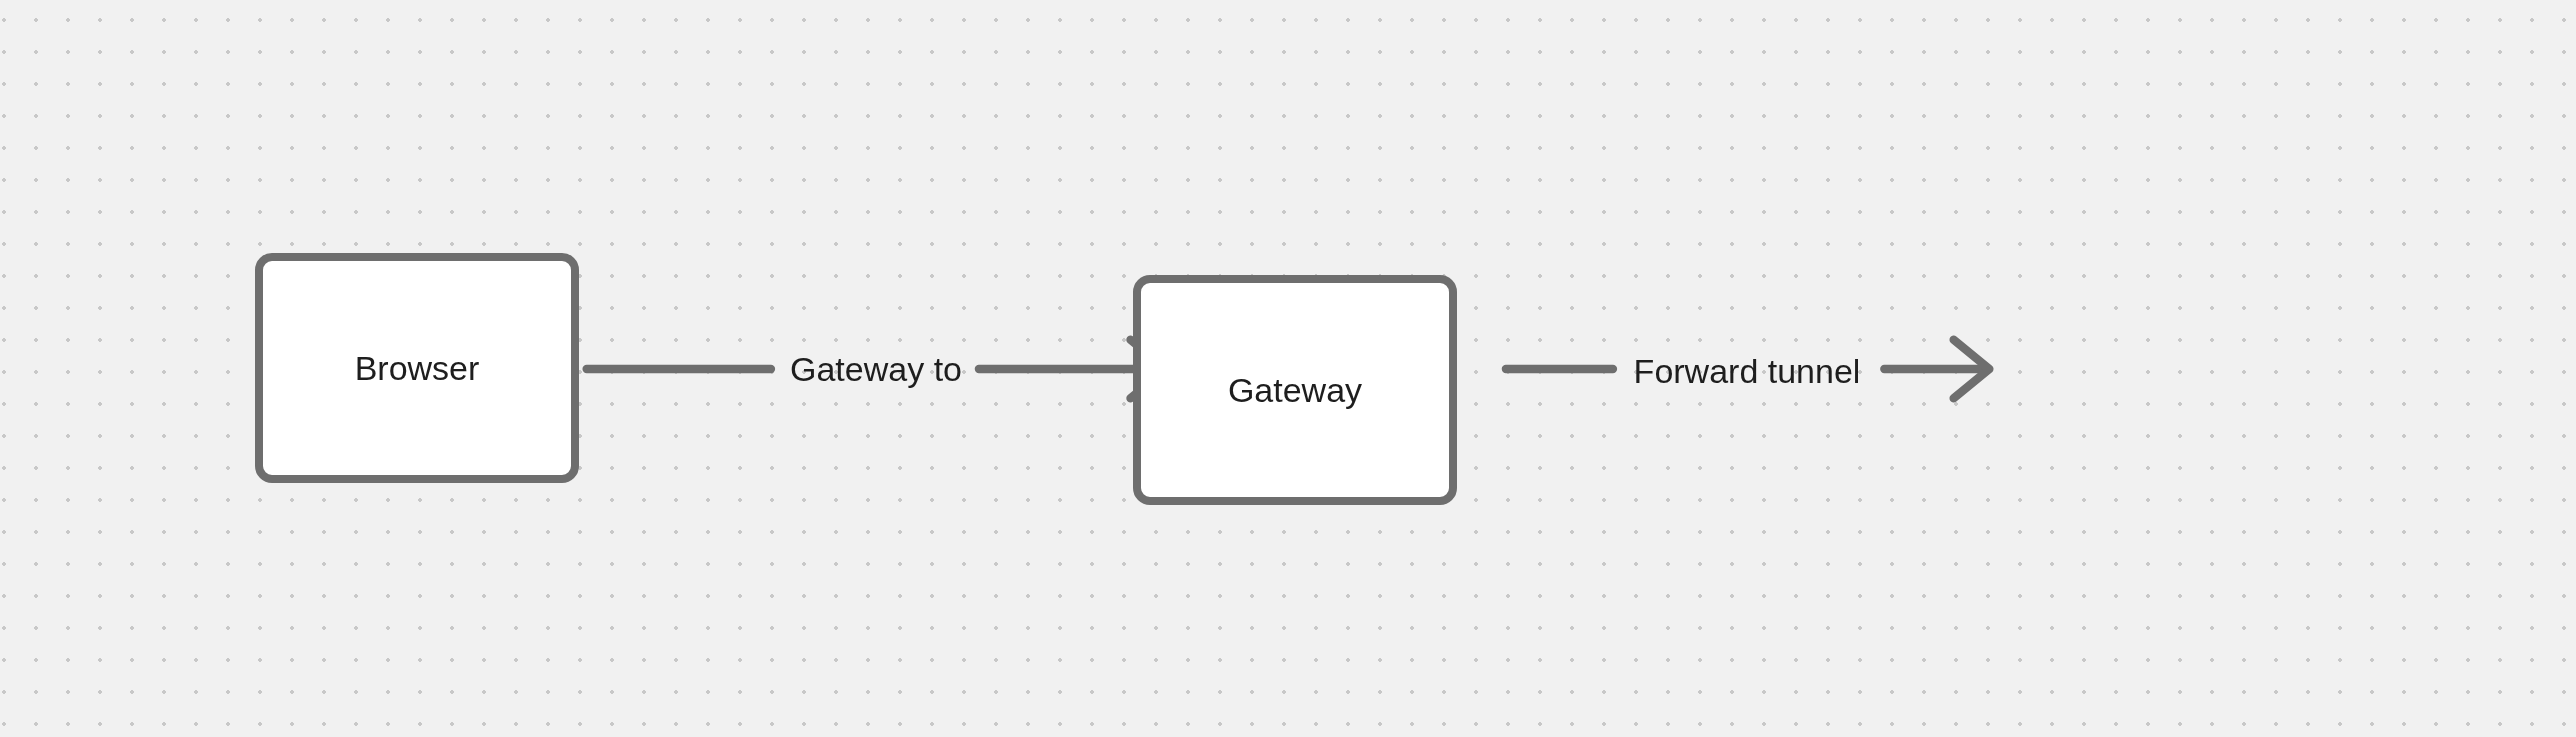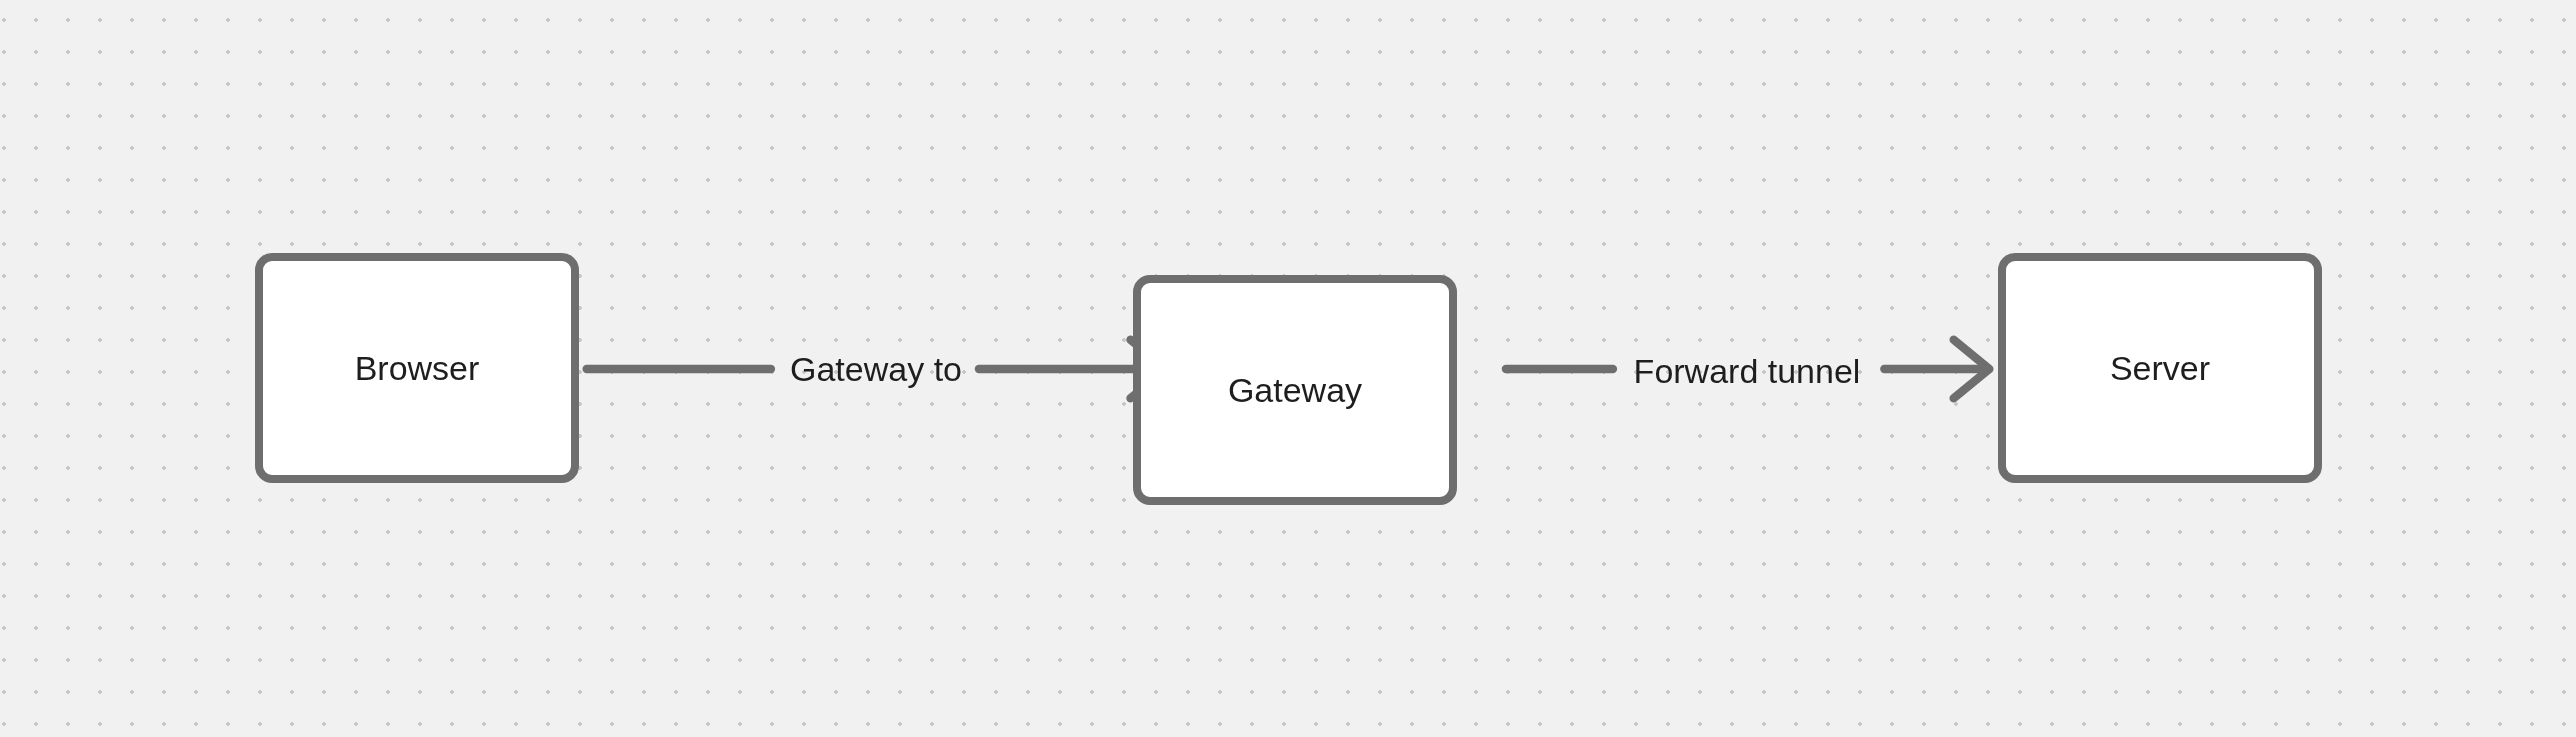--- a/index.html
+++ b/index.html
@@ -90,23 +90,20 @@
   </svg>
 
   <div class="node node-browser">
     <span class="node-label">Browser</span>
   </div>
 
   <div class="node node-gateway">
     <span class="node-label">Gateway</span>
   </div>
 
-  <div class="node node-server">
-    <span class="node-label">Server</span>
-  </div>
 
   <div class="edge-label edge-label-1">Gateway to</div>
 
   <div class="edge-label edge-label-2">
     <div>Forward tunnel</div>
   </div>
 
 </div>
 
 

